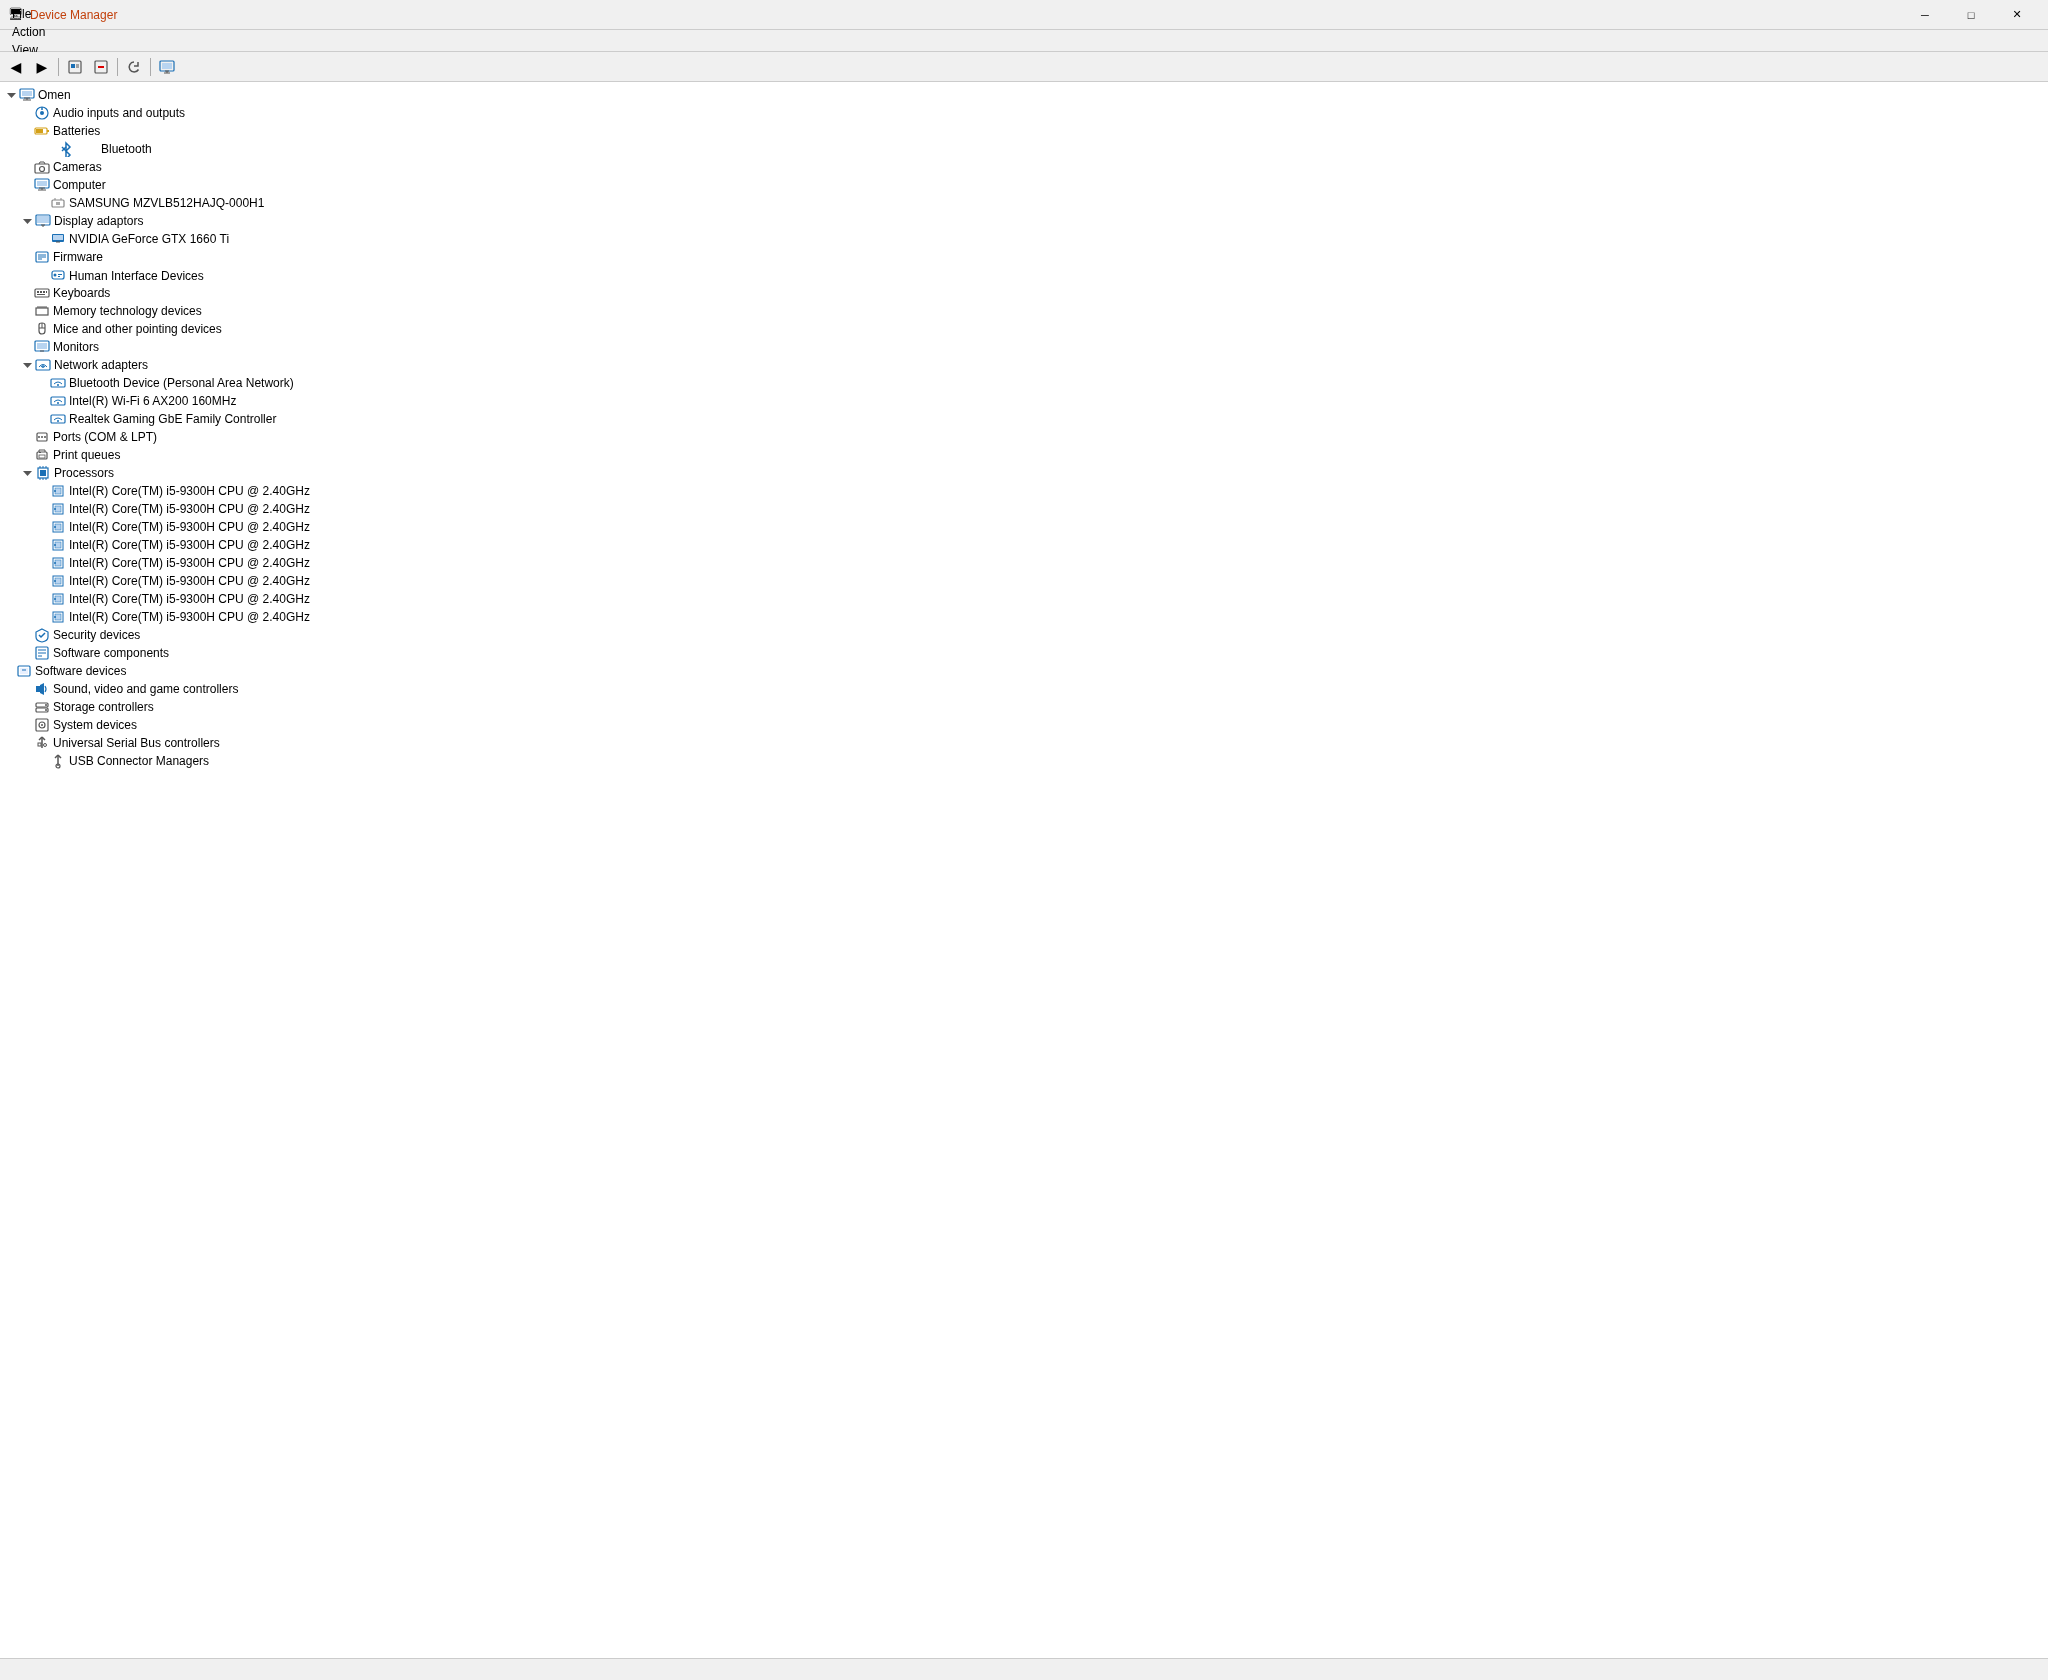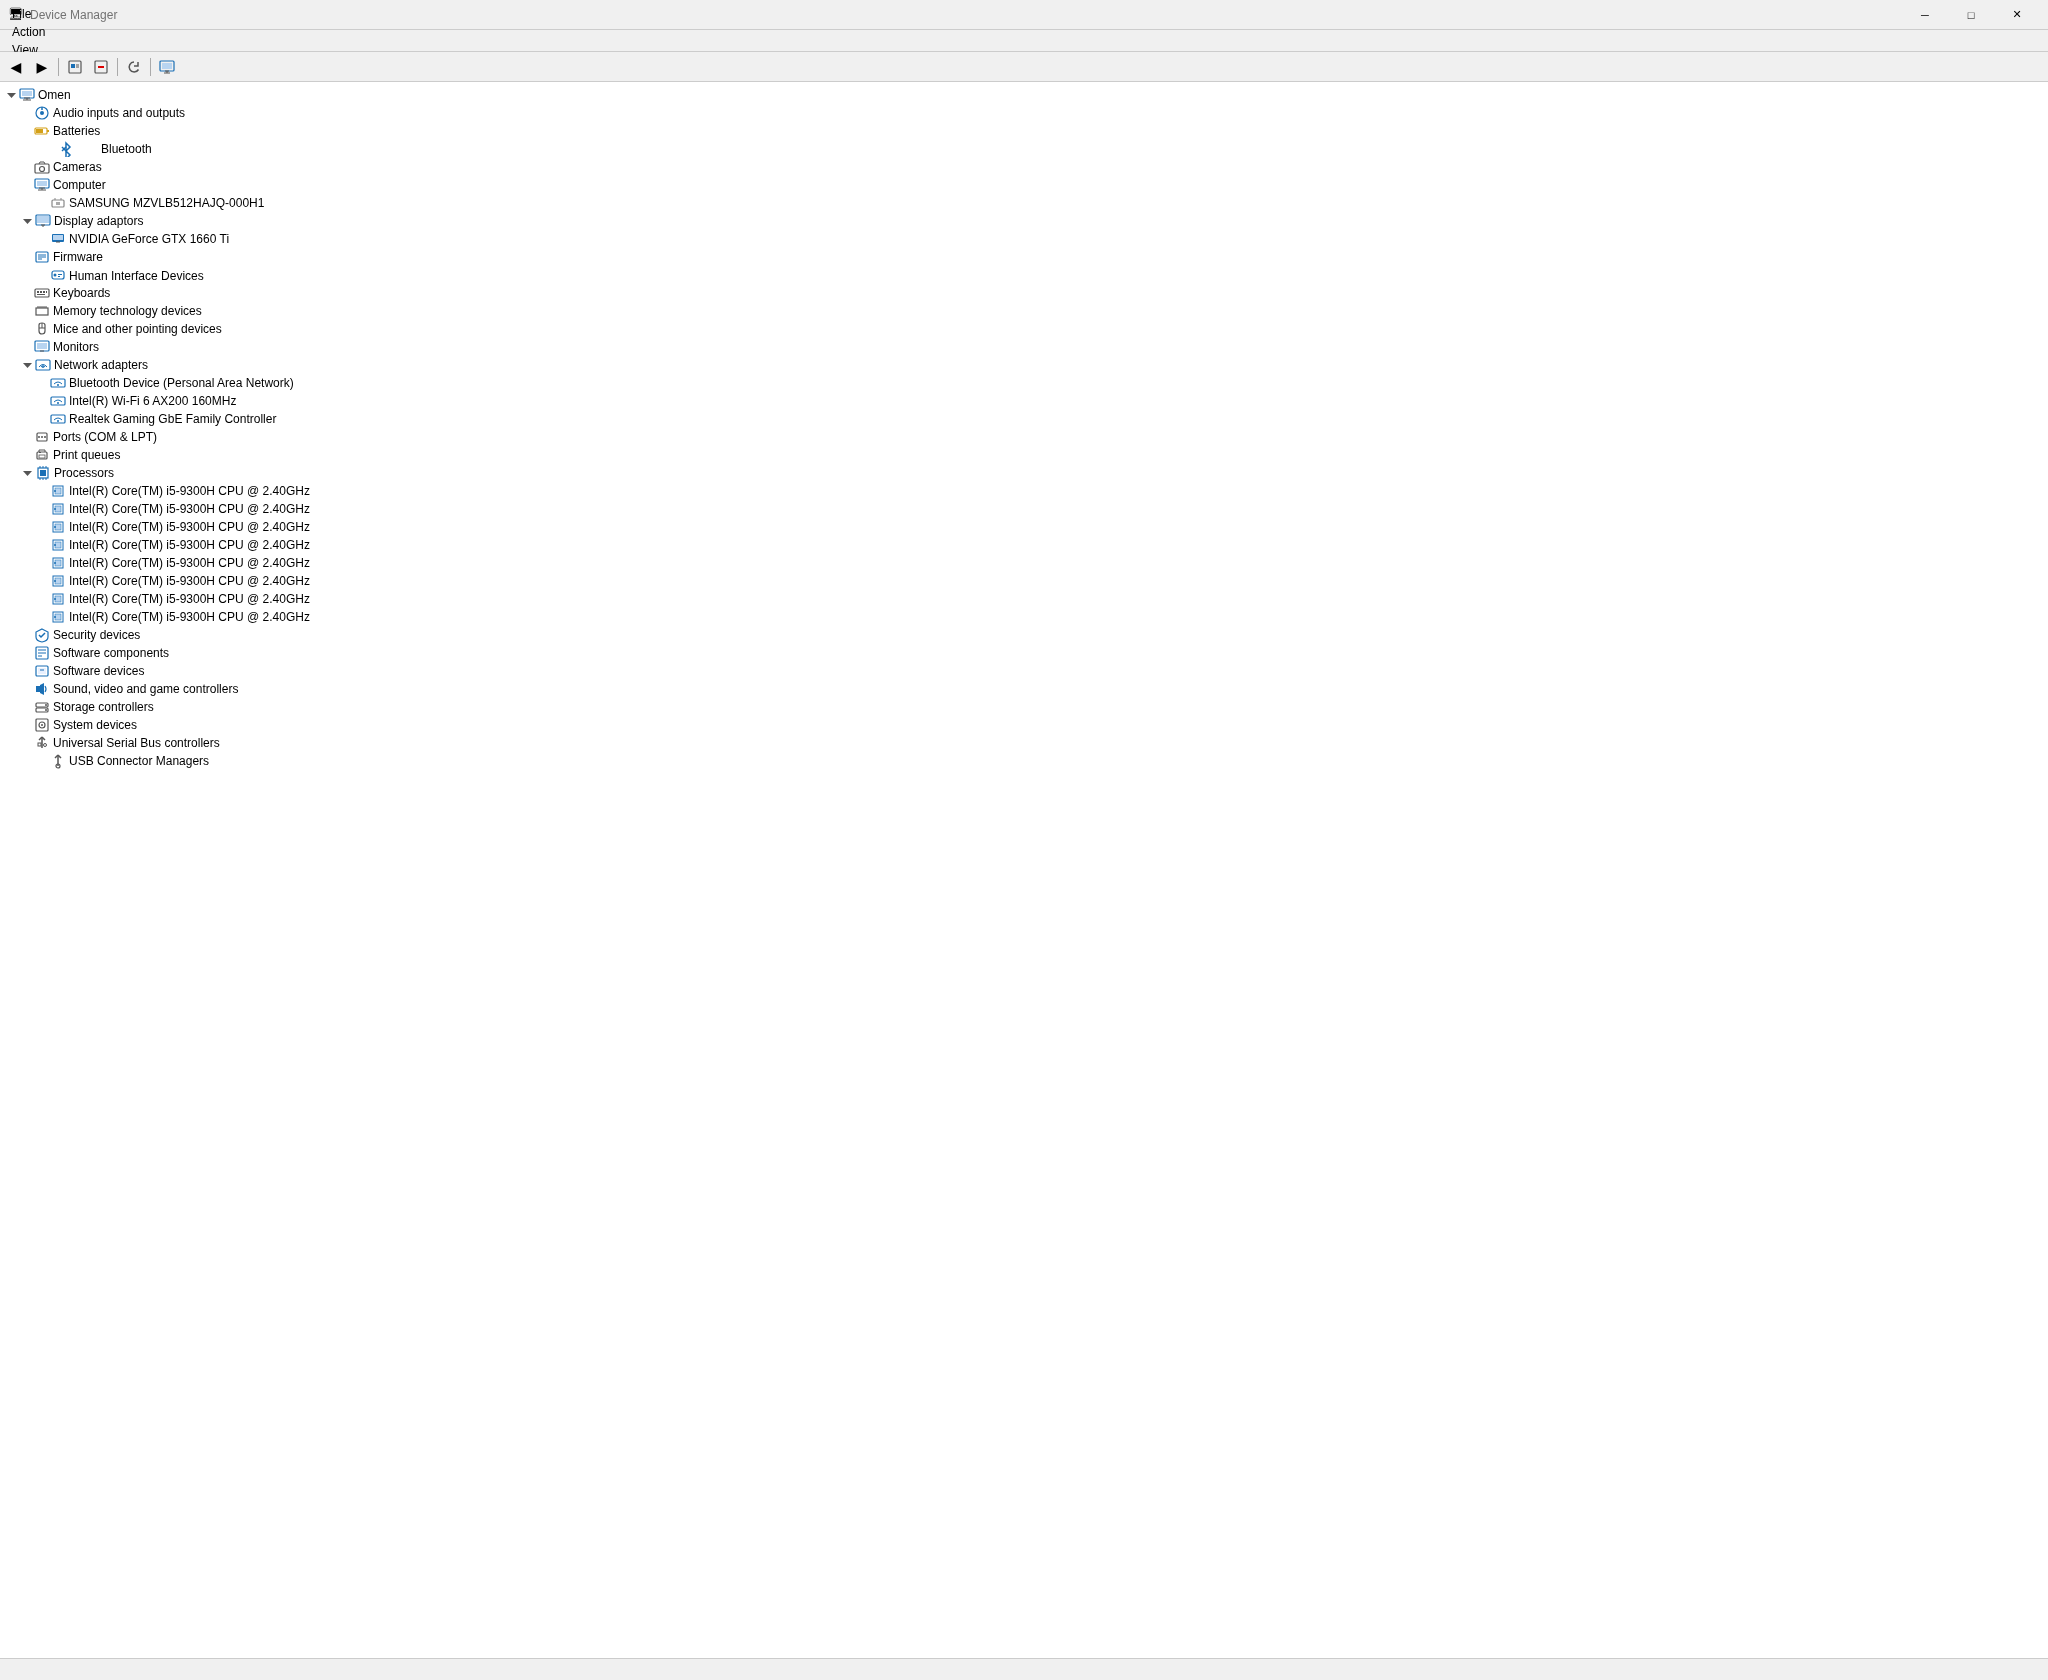--- a/index.html
+++ b/index.html
@@ -24,21 +24,21 @@
       user-select: none;
     }
     .title-bar-icon {
       width: 16px;
       height: 16px;
       margin-right: 6px;
     }
     .title-bar-text {
       flex: 1;
       font-size: 12px;
-      color: #737373;
+      color: #c2410c;
     }
     .title-bar-buttons {
       display: flex;
       gap: 0;
     }
     .title-btn {
       width: 46px;
       height: 30px;
       border: none;
       background: transparent;
@@ -684,21 +684,21 @@
                   <rect x="2" y="2" width="12" height="12" rx="1" fill="none" stroke="#1a6fb5" stroke-width="1.2"></rect>
                   <line x1="4" y1="5" x2="12" y2="5" stroke="#1a6fb5" stroke-width="1"></line>
                   <line x1="4" y1="8" x2="12" y2="8" stroke="#1a6fb5" stroke-width="1"></line>
                   <line x1="4" y1="11" x2="8" y2="11" stroke="#1a6fb5" stroke-width="1"></line>
                 </svg>
               </span>
               <span class="node-label">Software components</span>
             </div>
           </li>
           <li class="tree-item">
-            <div class="tree-row indent-1" style="padding-left: 20px;">
+            <div class="tree-row indent-1" style="padding-left: 2px;">
               <span class="expand-spacer"></span>
               <span class="node-icon">
                 <svg width="16" height="16" viewBox="0 0 16 16">
                   <rect x="2" y="3" width="12" height="10" rx="1" fill="none" stroke="#1a6fb5" stroke-width="1.2"></rect>
                   <rect x="4" y="5" width="8" height="6" fill="#e8f0fe"></rect>
                   <line x1="6" y1="7" x2="10" y2="7" stroke="#1a6fb5" stroke-width="1"></line>
                 </svg>
               </span>
               <span class="node-label">Software devices</span>
             </div>

